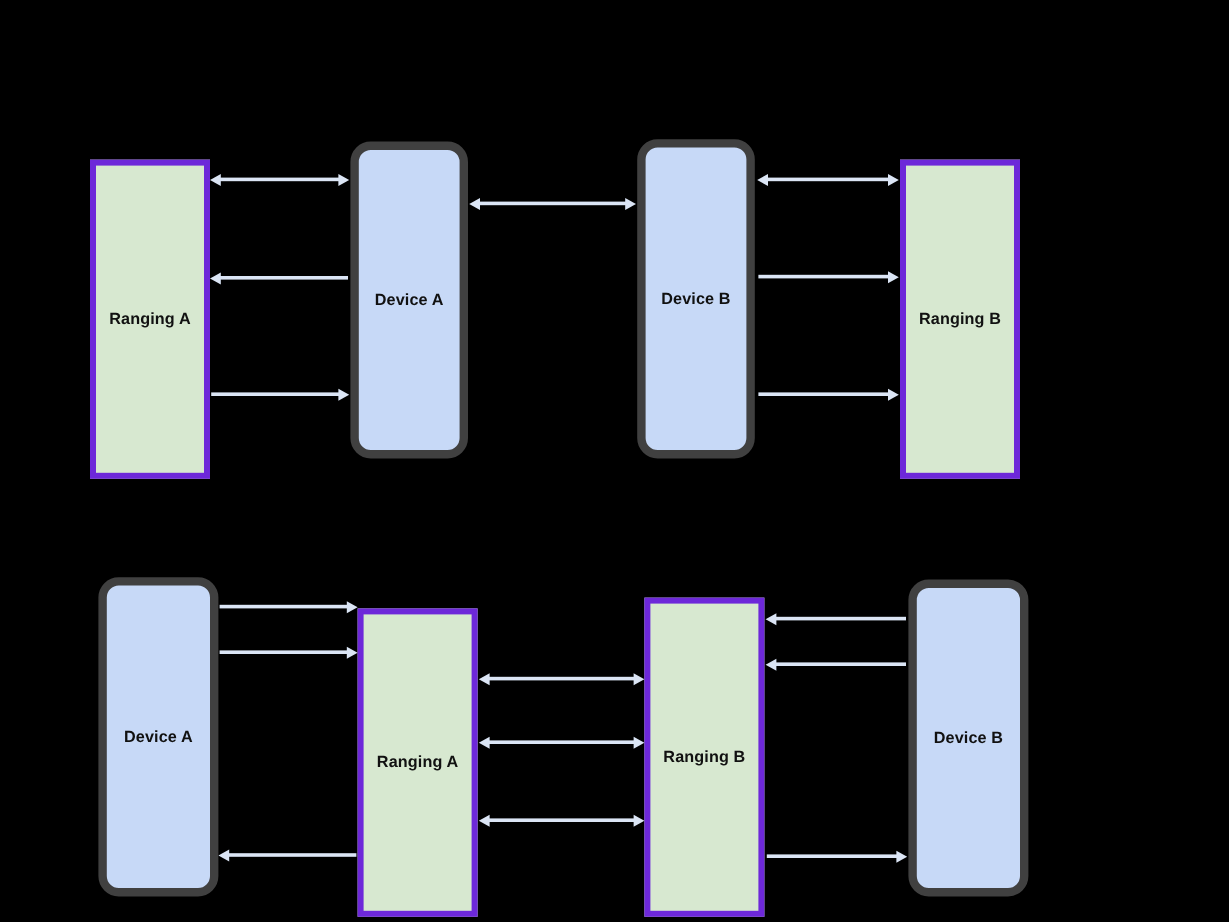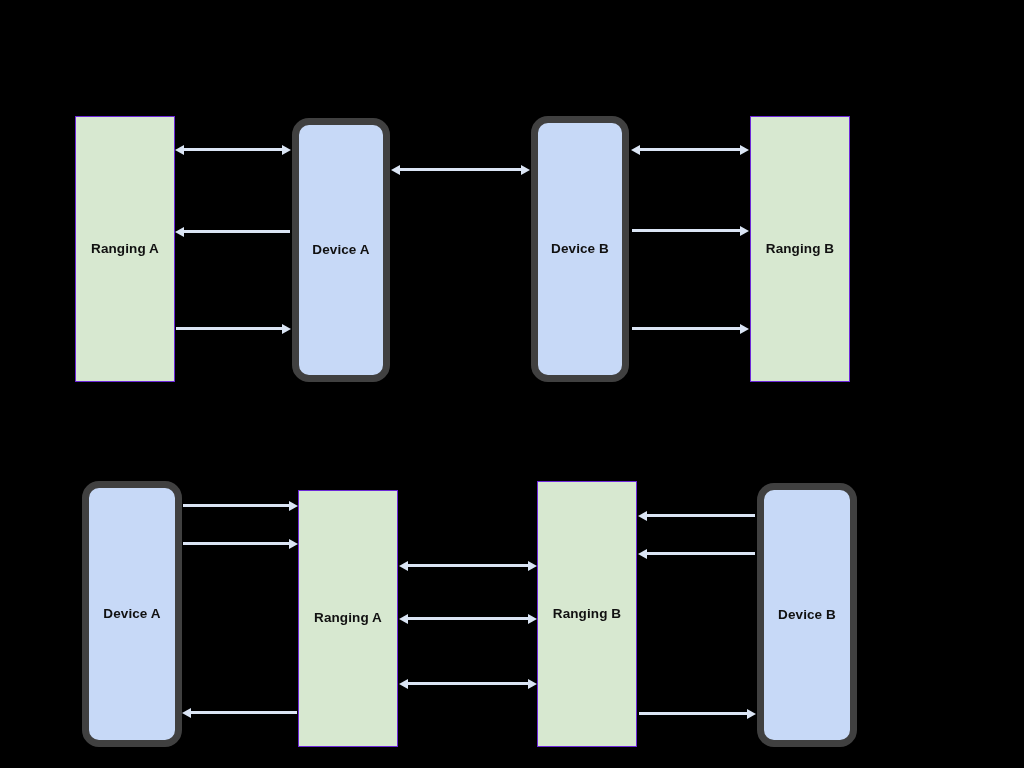--- a/index.html
+++ b/index.html
@@ -25,22 +25,23 @@
     color: #111111;
     font-weight: bold;
     font-size: 13.5px;
     letter-spacing: 0.1px;
     line-height: 1.1;
     text-align: center;
     user-select: none;
   }
   .node.ranging {
     background: #d7e8d0;
-    border: 1px solid #6d28d9;
+    border: 5px solid #6d28d9;
     border-radius: 0px;
+    margin-top: 17px;
   }
   .node.device {
     background: #c7d9f7;
     border: 7px solid #404040;
     border-radius: 17px;
     text-align: right;
   }
   .node .node-label {
     display: block;
   }

